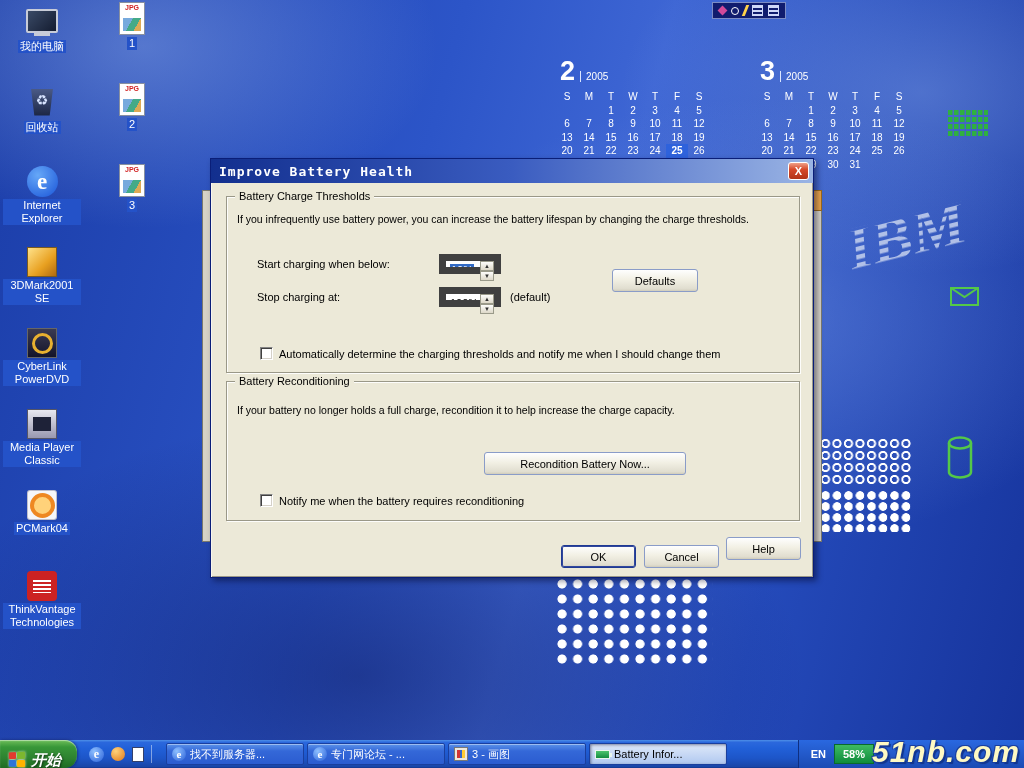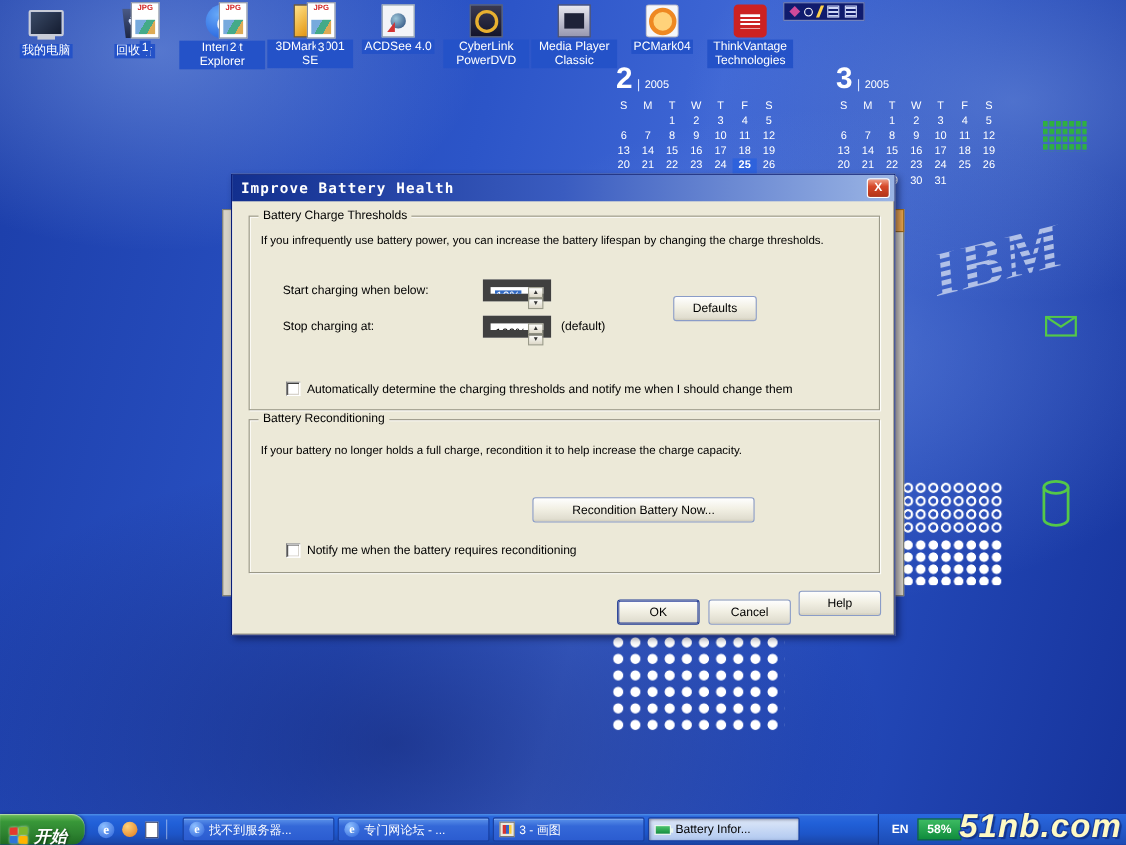--- a/index.html
+++ b/index.html
@@ -40,21 +40,21 @@
   
   .cal-slot { position:absolute; top:56px; width:160px; color:#fff; z-index:2; }
   .cal-head { display:flex; align-items:baseline; margin:0 0 4px 4px; }
   .cal-num { font-size:27px; font-weight:bold; line-height:30px; }
   .cal-year { font-size:10px; margin-left:5px; padding-left:5px; border-left:1px solid #dbe6ff; }
   .cal-grid { display:grid; grid-template-columns:repeat(7,22px); }
   .cal-cell { height:13.5px; line-height:13.5px; font-size:10px; text-align:center; }
   .cal-cell.hl { background:#2e62dc; font-weight:bold; }
 
   
-  .icon-col { position:absolute; display:flex; z-index:2; }
+  .icon-col { position:absolute; display:flex; flex-direction:column; z-index:2; }
   .col-main { left:2px; top:4px; }
   .col-files { left:92px; top:2px; }
   .desk-icon { width:80px; height:81px; display:flex; flex-direction:column; align-items:center; cursor:default; }
   .icon-art { width:34px; height:34px; position:relative; display:flex; align-items:center; justify-content:center; flex:none; }
   .icon-label { margin-top:2px; background:#2452c8; color:#fff; font-size:11px; line-height:13px; padding:0 2px; text-align:center; max-width:78px; }
 
   .art-computer::before { content:""; width:28px; height:20px; background:linear-gradient(135deg,#3a4a66,#141c30); border:2px solid #c8ccd8; border-radius:2px; }
   .art-computer::after { content:""; position:absolute; bottom:2px; left:9px; width:16px; height:4px; background:#c8ccd8; }
   .art-recycle::before { content:""; width:22px; height:27px; background:linear-gradient(#4a5a86,#1c2644); clip-path:polygon(0 0,100% 0,85% 100%,15% 100%); }
   .art-recycle span { position:absolute; color:#d8e4ff; font-size:14px; top:7px; left:0; right:0; text-align:center; }
@@ -112,21 +112,21 @@
   .spin2 { left:212px; top:90px; }
   .spin .val { flex:1; font-size:11px; line-height:18px; padding-left:4px; overflow:hidden; }
   .selhl { background:#316ac5; color:#fff; padding:0 1px; }
   .spin .arrows { width:14px; display:flex; flex-direction:column; }
   .spin .arrow { flex:1; font-size:6px; line-height:8px; text-align:center; color:#333;
     background:linear-gradient(#fdfdfb,#ddd8c8); border:1px solid #9a9a8a; cursor:default; }
 
   .xpbtn { position:absolute; height:23px; font-family:inherit; font-size:11px; color:#000; text-align:center;
     background:linear-gradient(#fefefe,#f2f0e4 45%,#e0ddcf 90%,#d0ccba); border:1px solid #8a9cc8; border-radius:3px; cursor:default; }
   .xpbtn.default { border-color:#1f3a93; box-shadow:inset 0 0 0 1px #30469c; }
-  .defaults-btn { left:385px; top:72px; width:76px; }
+  .defaults-btn { left:385px; top:72px; width:86px; }
   .recondition-btn { left:257px; top:70px; width:202px; }
   .btn-ok { left:350px; top:386px; width:75px; }
   .btn-cancel { left:433px; top:386px; width:75px; }
   .btn-help { left:515px; top:378px; width:75px; }
 
   .chk { position:absolute; display:flex; align-items:center; gap:6px; font-size:11px; }
   .chk1 { left:33px; top:133px;margin-top:17px; }
   .chk2 { left:33px; top:112px; }
   .chk .box { width:13px; height:13px; background:#fff; border:1px solid; border-color:#848484 #fff #fff #848484;
     box-shadow:inset 1px 1px 0 #404040, inset -1px -1px 0 #d4d0c8; flex:none; }
@@ -341,24 +341,20 @@
       <div class="icon-art art-ie">
         <span>e</span>
       </div>
       <div class="icon-label">Internet Explorer</div>
     </div>
     <div class="desk-icon">
       <div class="icon-art art-mark3d"></div>
       <div class="icon-label">3DMark2001 SE</div>
     </div>
     <div class="desk-icon">
-      <div class="icon-art art-acdsee"></div>
-      <div class="icon-label">ACDSee 4.0</div>
-    </div>
-    <div class="desk-icon">
       <div class="icon-art art-powerdvd"></div>
       <div class="icon-label">CyberLink PowerDVD</div>
     </div>
     <div class="desk-icon">
       <div class="icon-art art-mpc"></div>
       <div class="icon-label">Media Player Classic</div>
     </div>
     <div class="desk-icon">
       <div class="icon-art art-pcmark"></div>
       <div class="icon-label">PCMark04</div>

